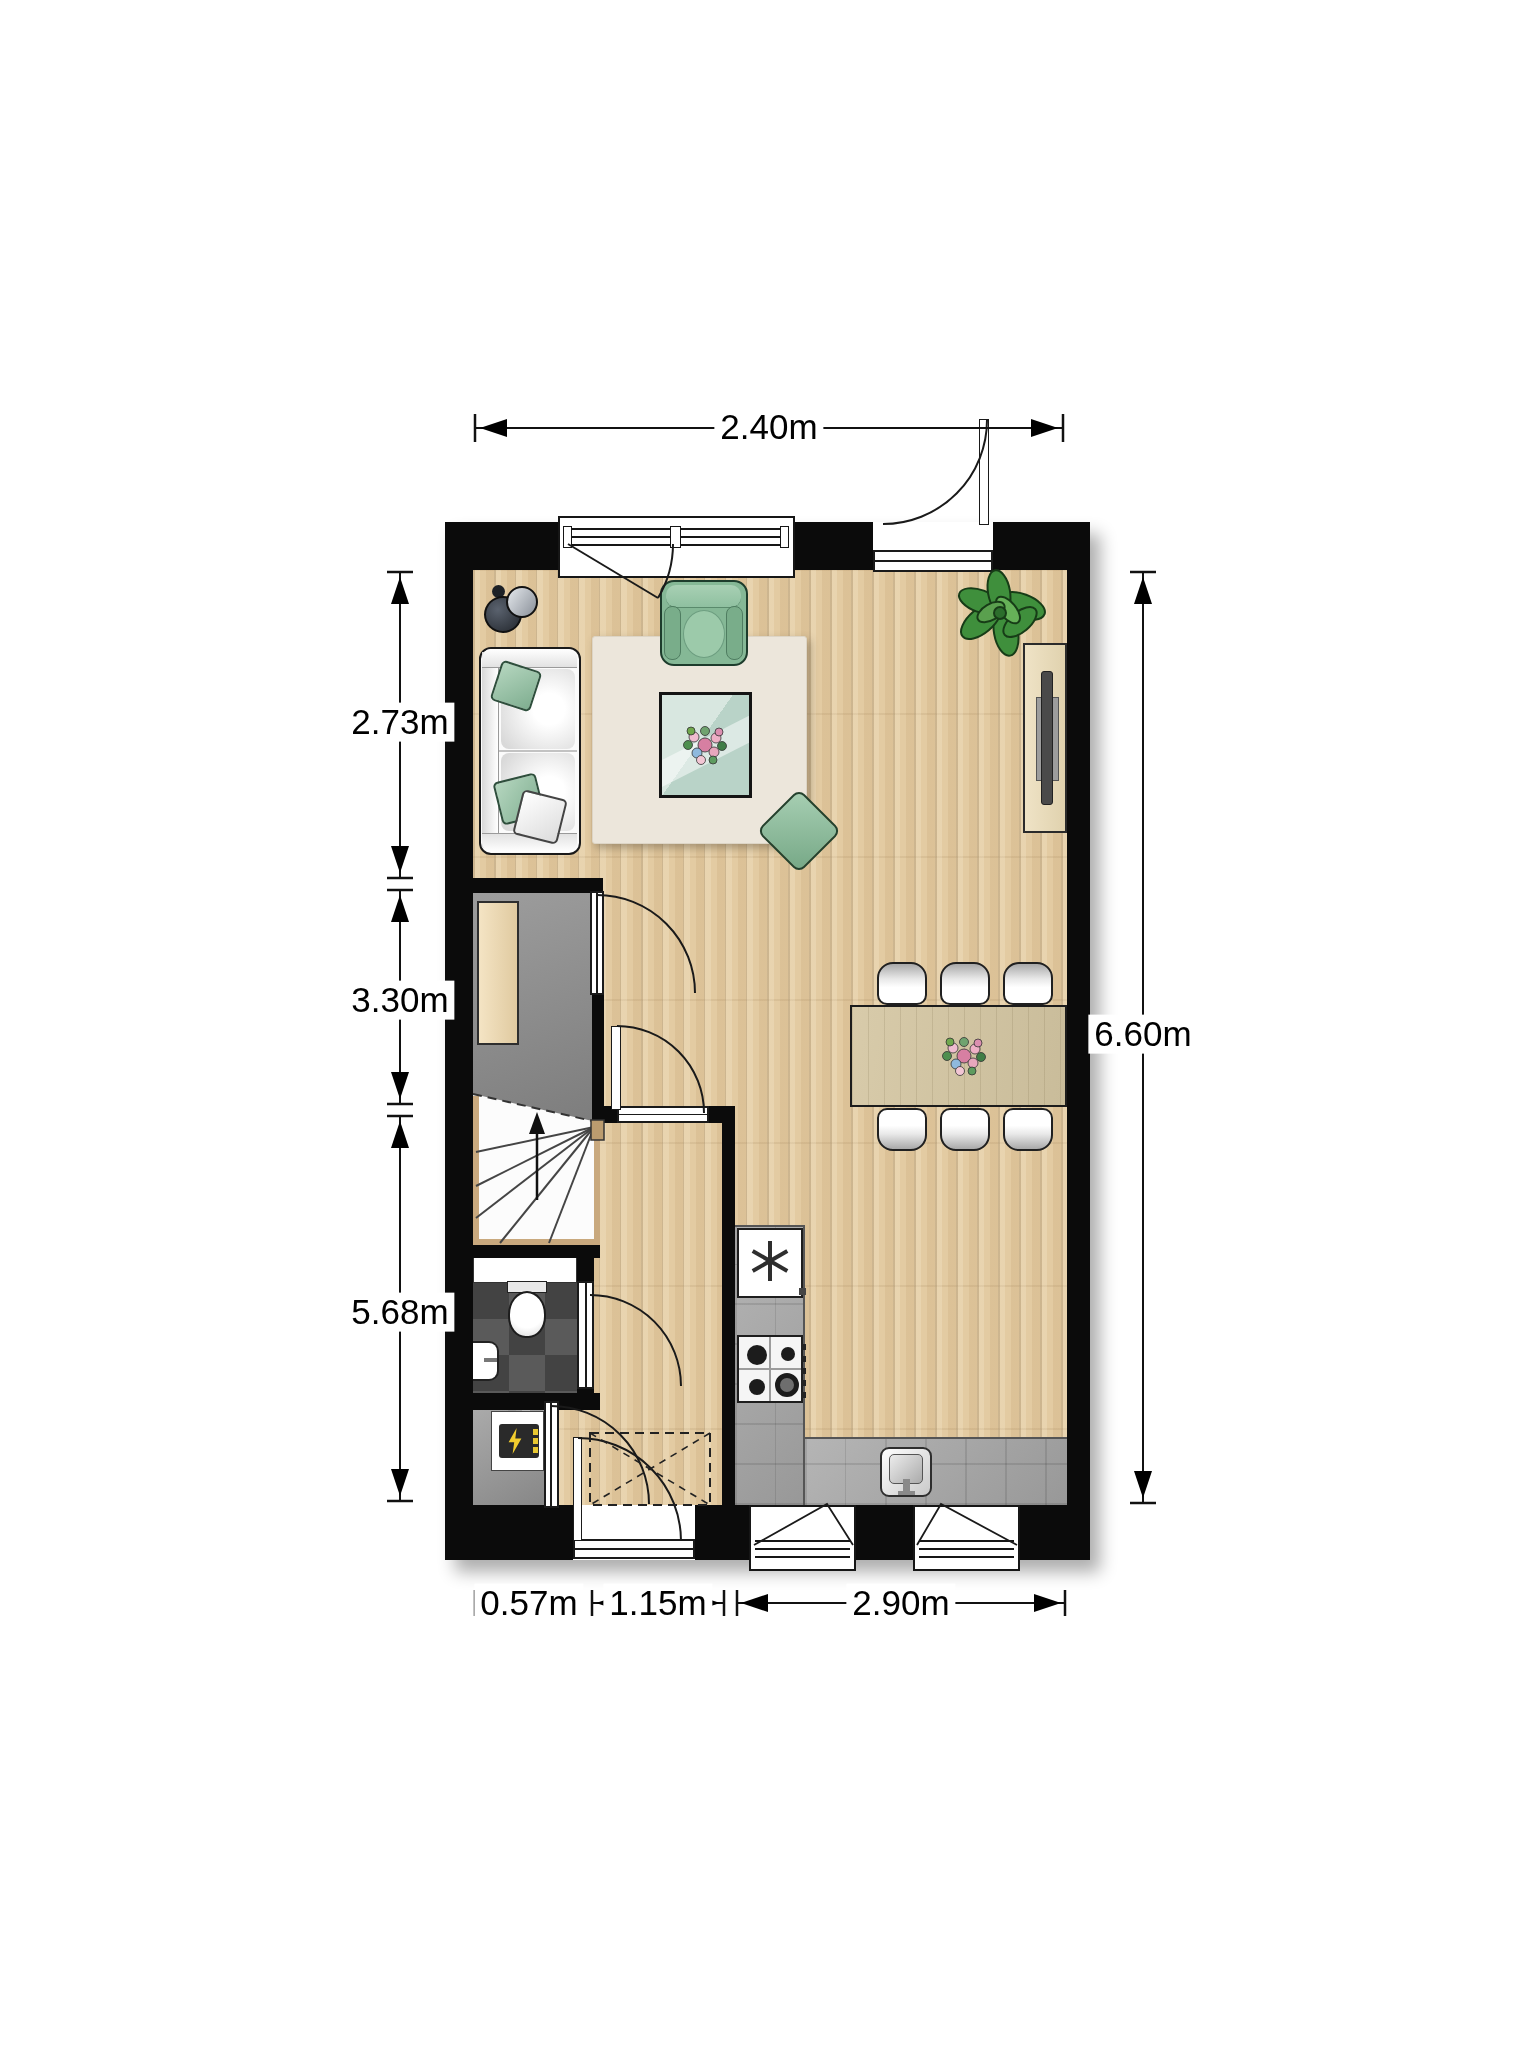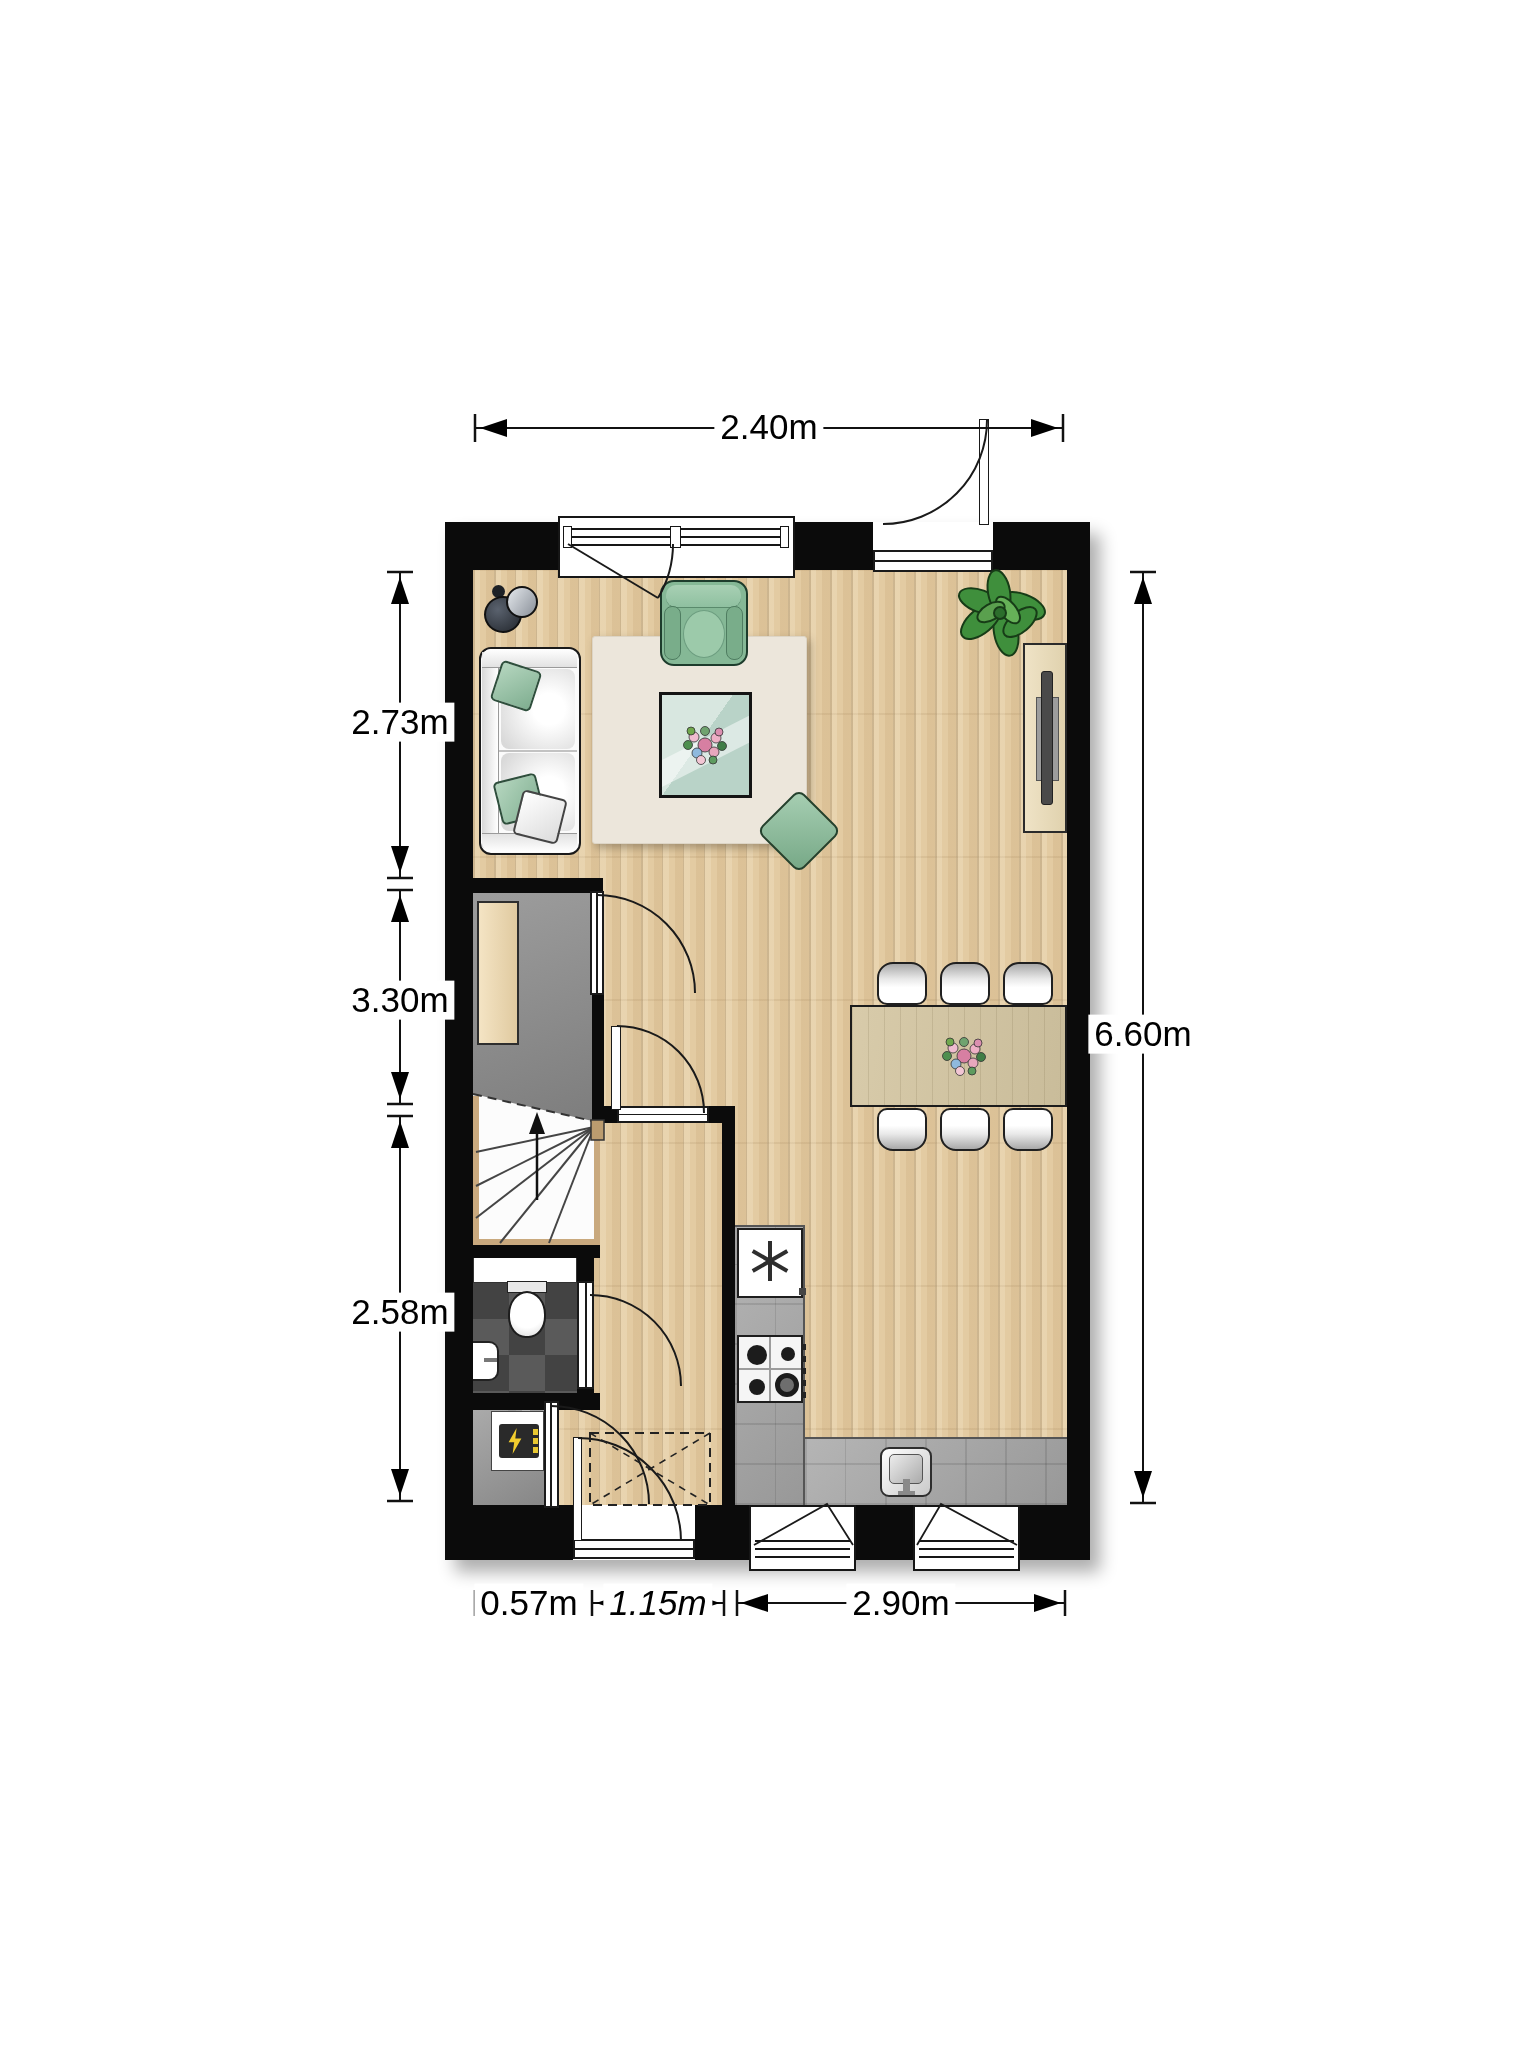--- a/index.html
+++ b/index.html
@@ -297,19 +297,19 @@
       <path d="M596,1603 L623,1594 L623,1612 Z"></path>
         <path d="M720,1603 L693,1594 L693,1612 Z"></path>
       <path d="M741,1603 L768,1594 L768,1612 Z"></path>
         <path d="M1061,1603 L1034,1594 L1034,1612 Z"></path>
     </g>
   </svg>
 
   <div class="a dim" style="left:769px;top:427px;">2.40m</div>
   <div class="a dim" style="left:400px;top:722px;">2.73m</div>
   <div class="a dim" style="left:400px;top:1000px;">3.30m</div>
-  <div class="a dim" style="left:400px;top:1312px;">2.58m</div>
+  <div class="a dim" style="left:400px;top:1312px;">5.68m</div>
   <div class="a dim" style="left:1143px;top:1034px;">6.60m</div>
   <div class="a dim" style="left:529px;top:1603px;">0.57m</div>
-  <div class="a dim" style="left:658px;top:1603px;font-style:italic;">1.15m</div>
+  <div class="a dim" style="left:658px;top:1603px;">1.15m</div>
   <div class="a dim" style="left:901px;top:1603px;text-align:center;">2.90m</div>
 
 </div>
 
 </body></html>

